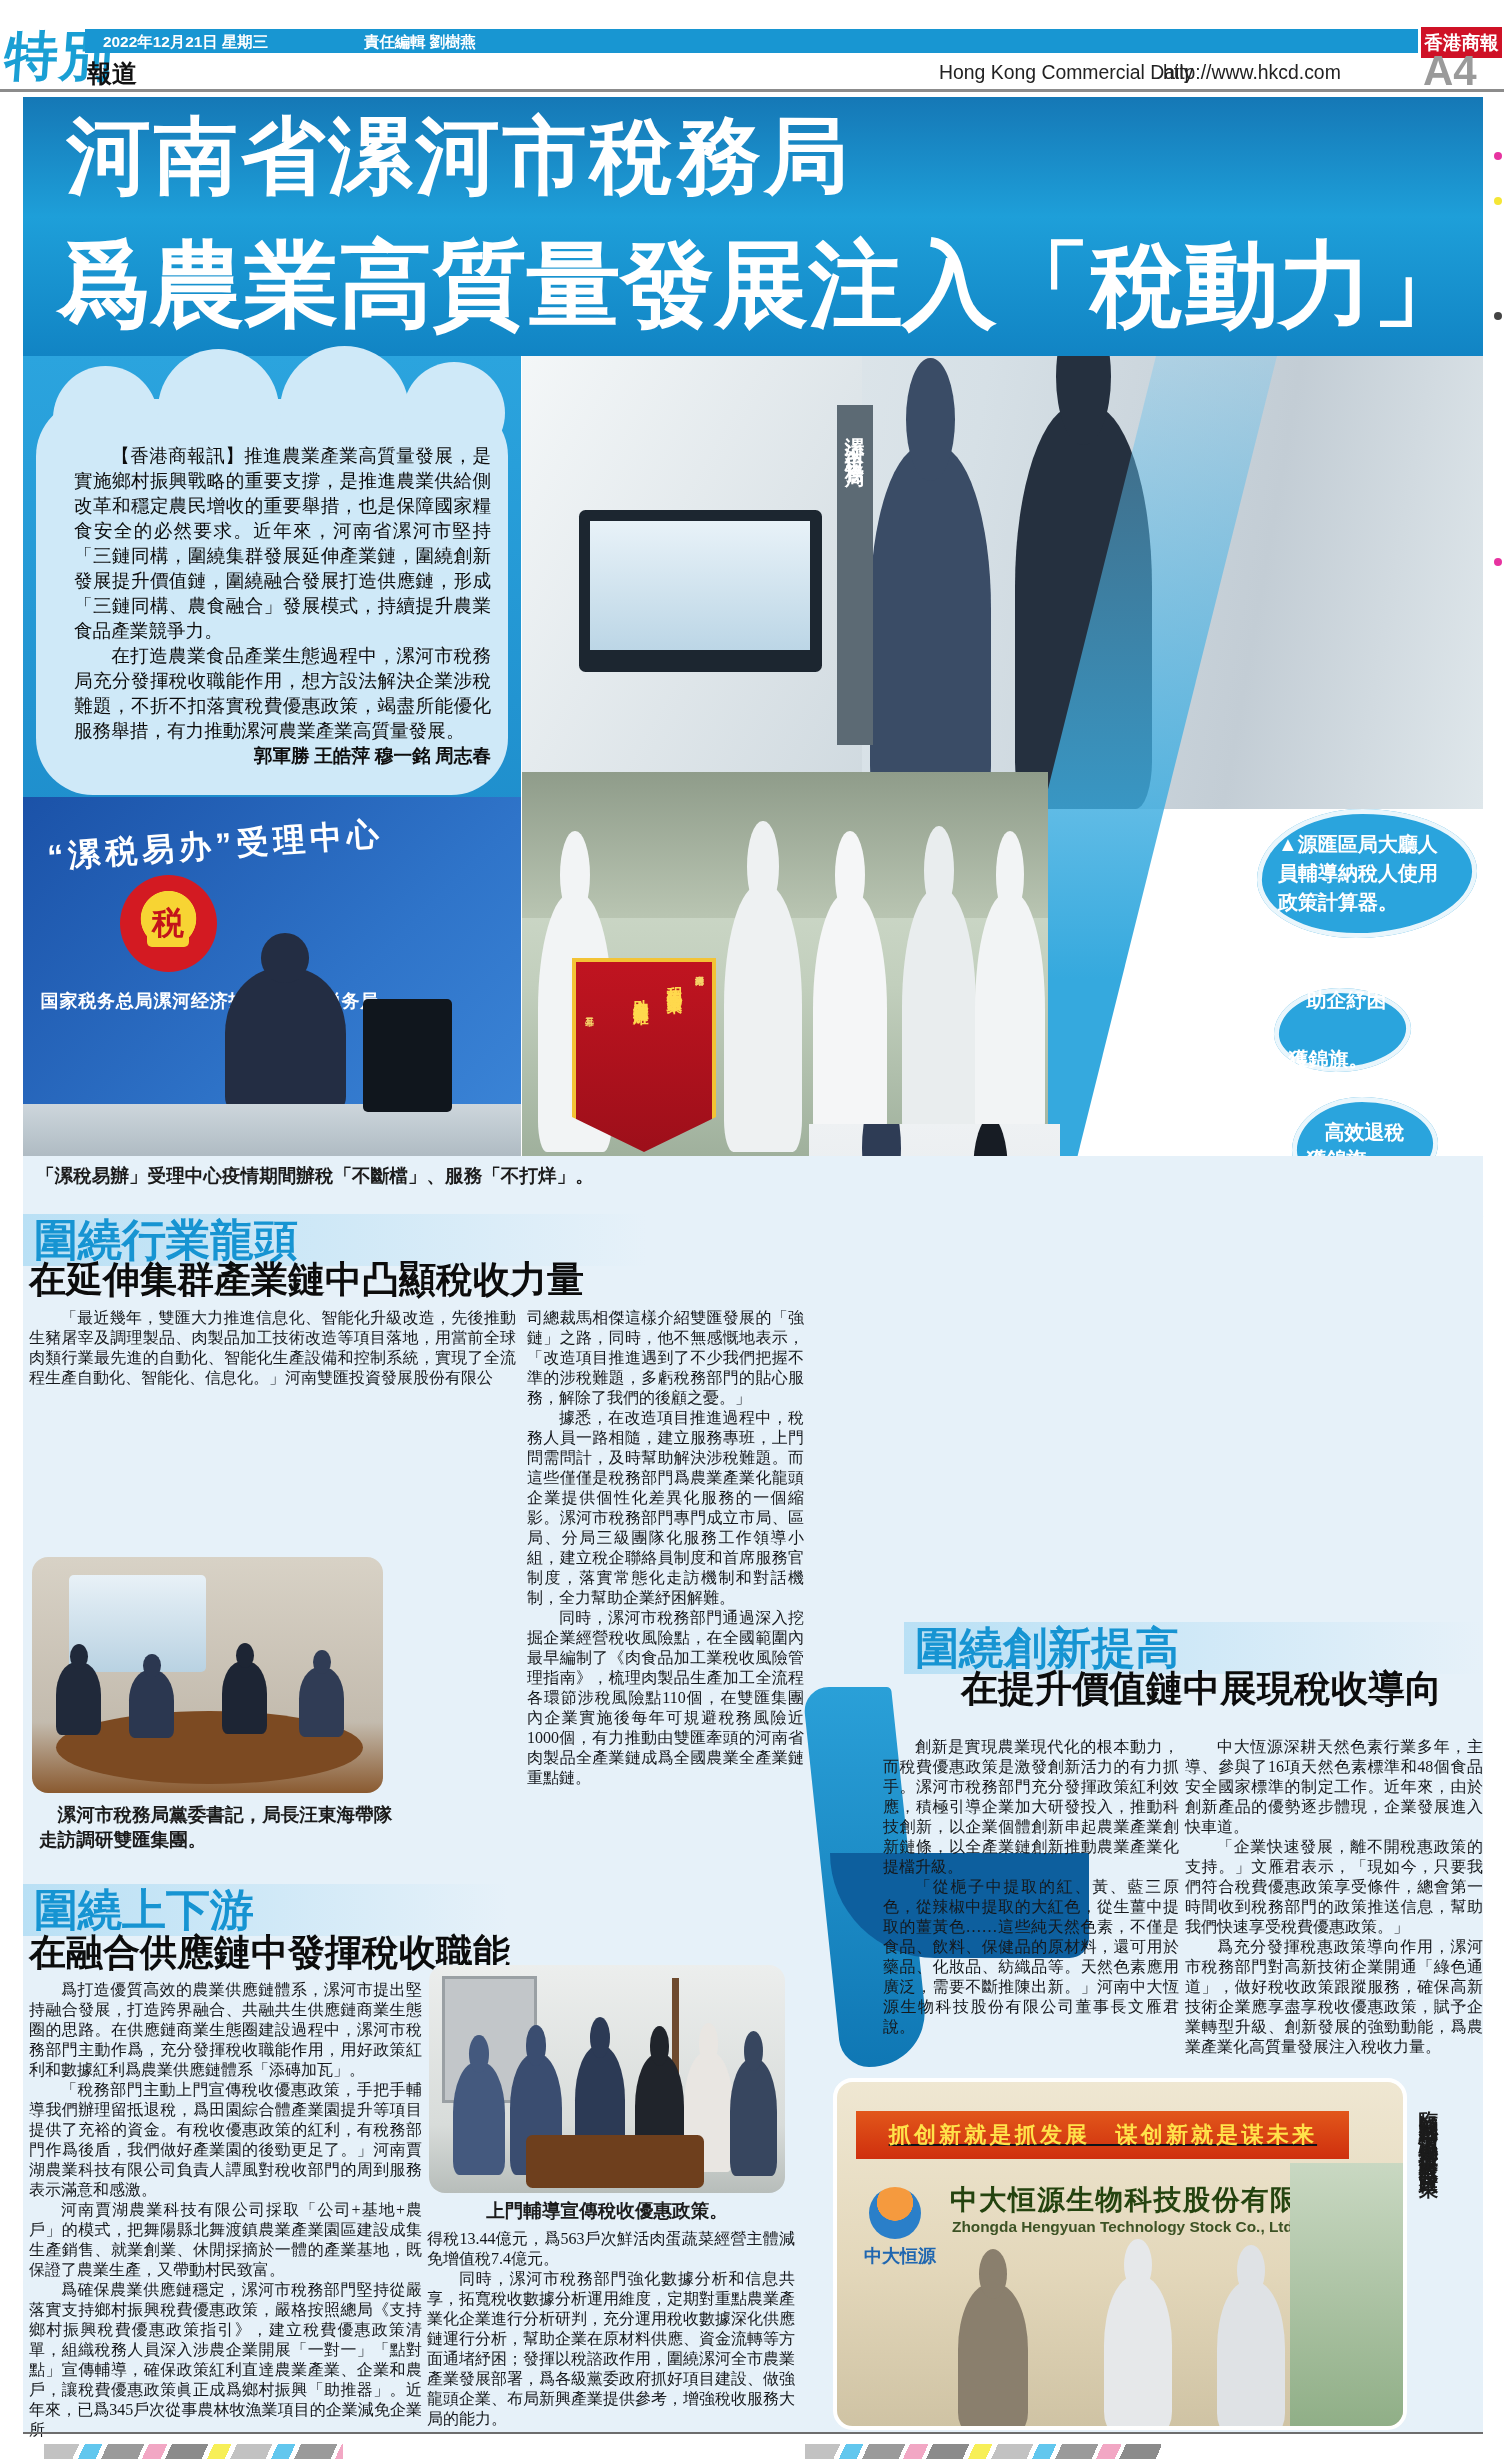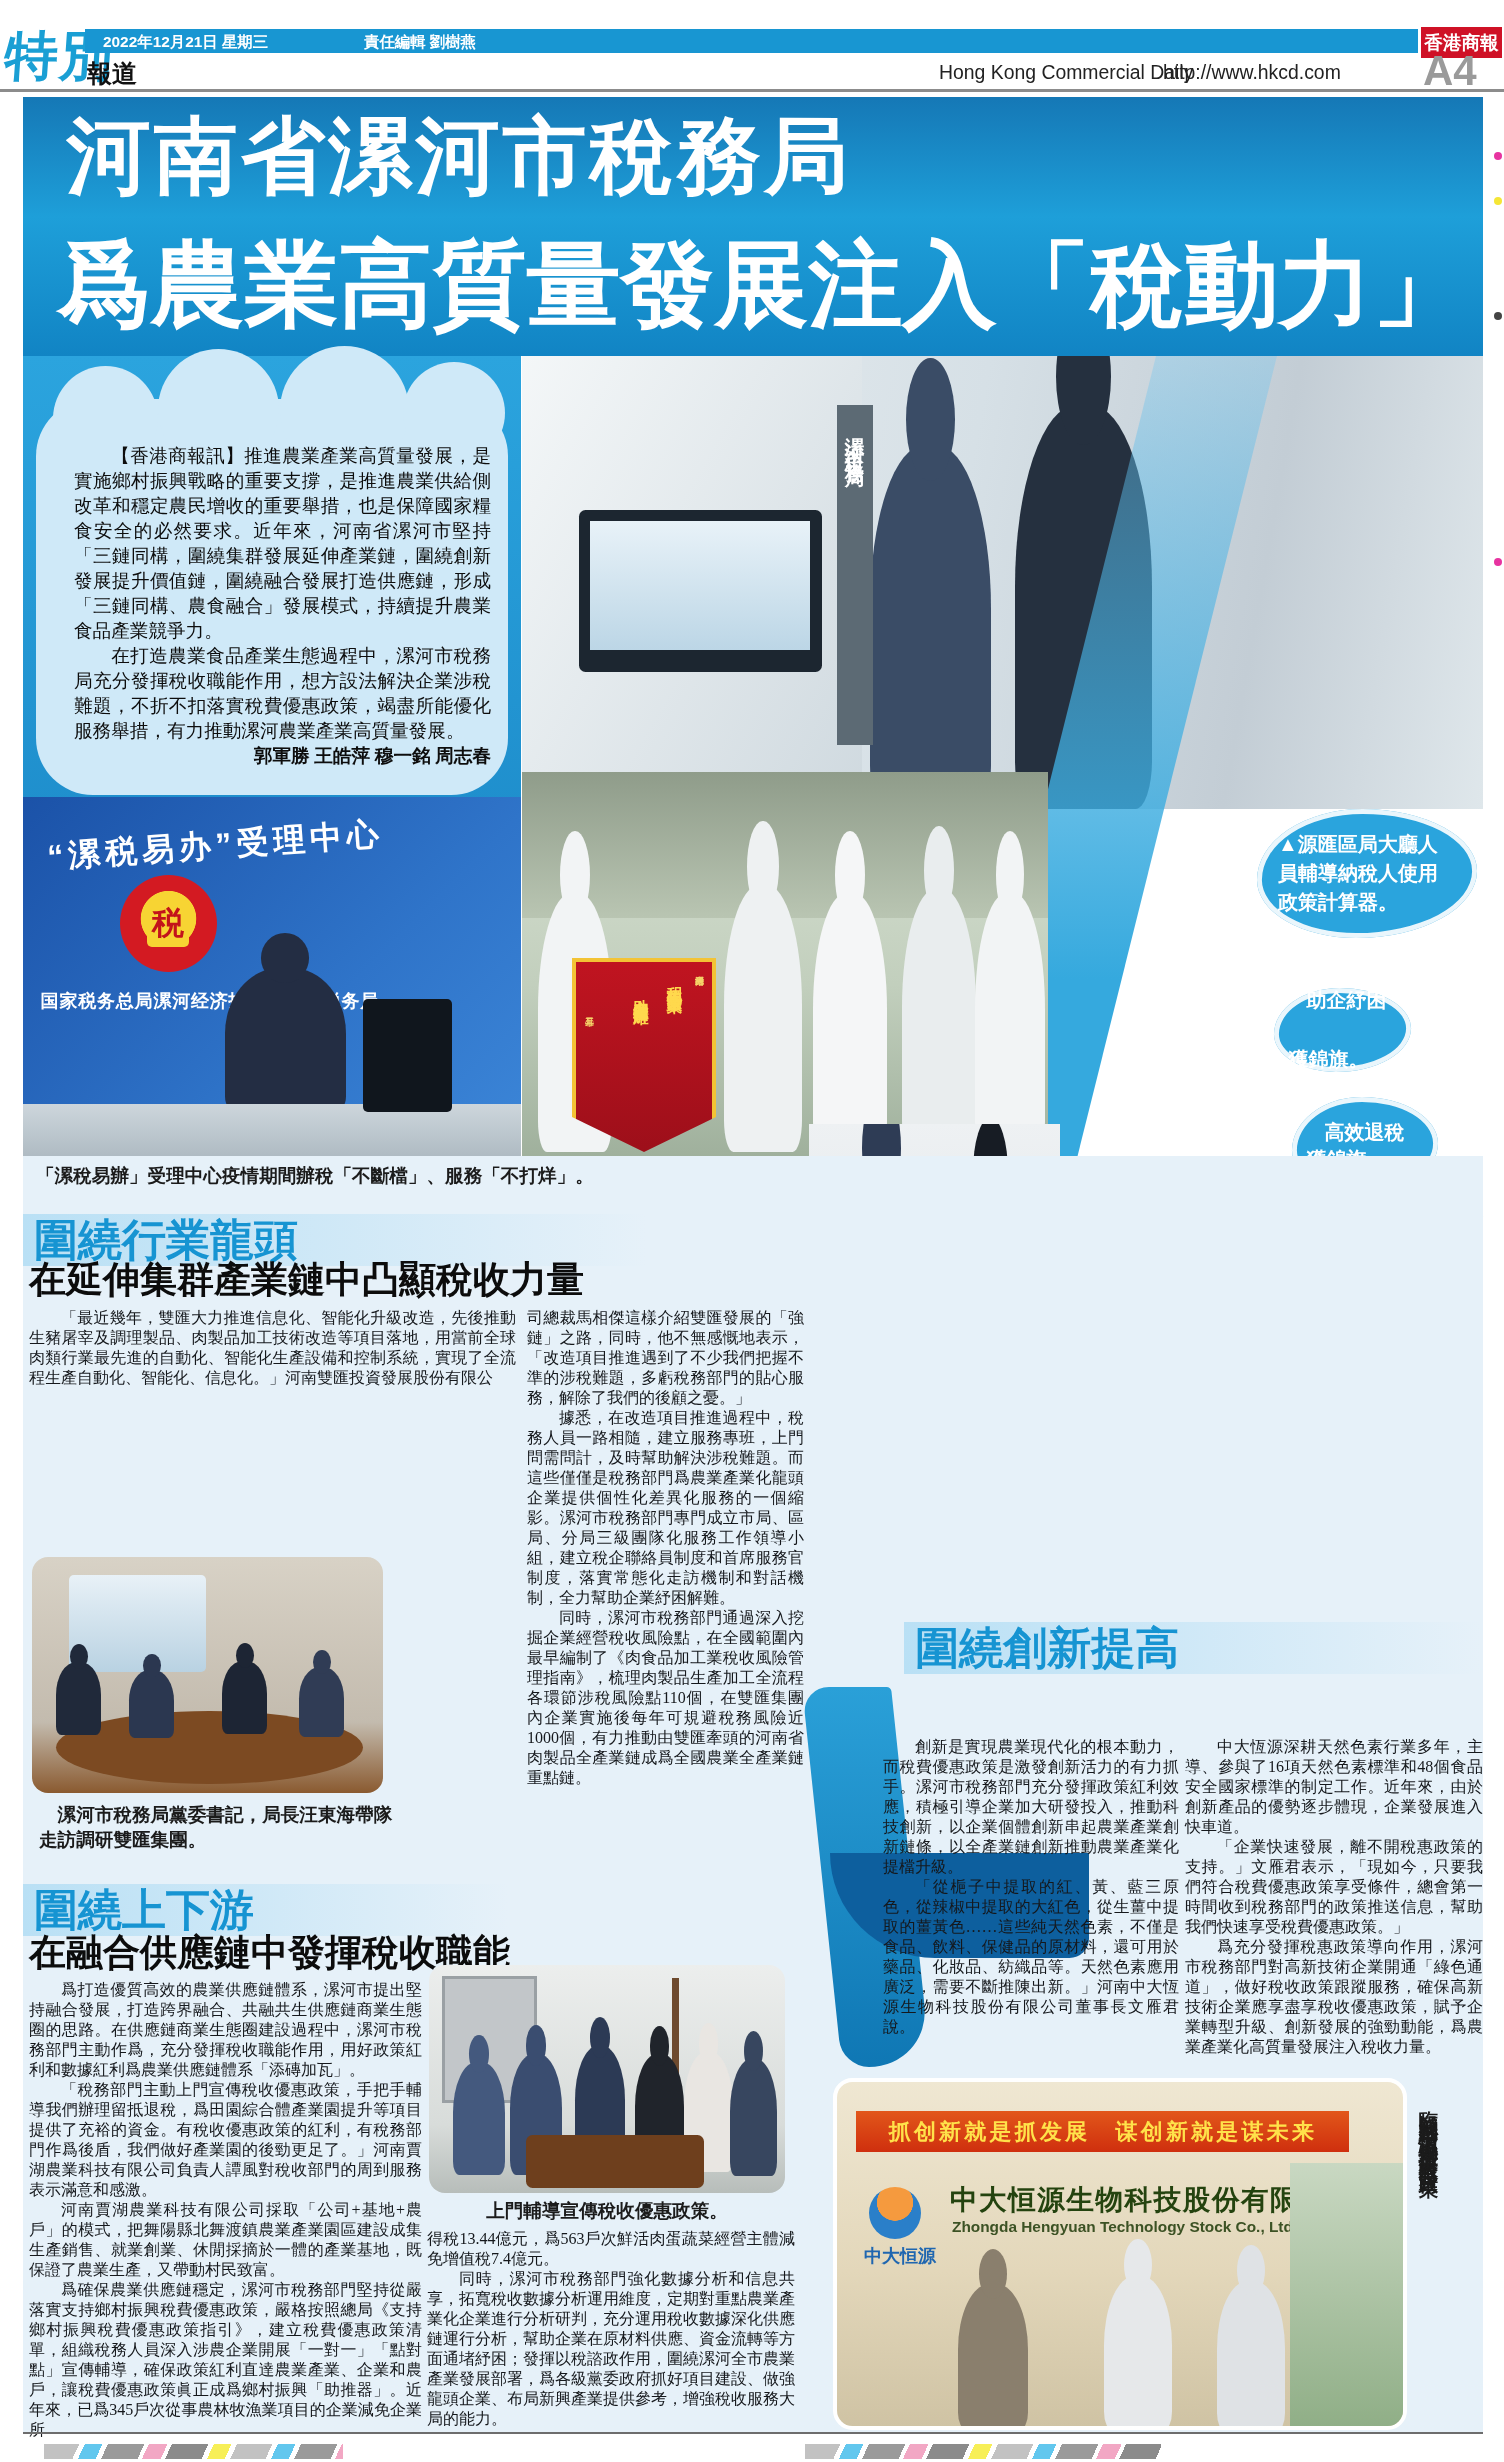--- a/index.html
+++ b/index.html
@@ -207,20 +207,21 @@
     <div class="fig" style="left:267px;top:110px;width:45px;height:70px;background:#303c55;"></div>
   </div>
   <div class="abs caption" style="left:39px;top:1802px;width:356px;text-indent:1em;">漯河市稅務局黨委書記，局長汪東海帶隊走訪調研雙匯集團。</div>
 
   <div class="abs" style="left:822px;top:1687px;width:89px;height:380px;transform:skewX(6deg);
               background:linear-gradient(180deg,#2aa0d8,#0f77b4);border-radius:49px 8px 113px 49px;"></div>
   <div class="abs" style="left:830px;top:1853px;width:259px;height:105px;background:#0d5f9e;border-radius:0 0 24px 129px;"></div>
   <div class="abs band" style="left:904px;top:1606px;width:577px;height:52px;">
     <div class="sec-title" style="">圍繞創新提高</div>
   </div>
+  <div class="abs sec-sub" style="left:961px;top:1664px;">在提升價值鏈中展現稅收導向</div>
   <div class="abs btxt" style="left:883px;top:1737px;width:296px;">
     <p>創新是實現農業現代化的根本動力，而稅費優惠政策是激發創新活力的有力抓手。漯河市稅務部門充分發揮政策紅利效應，積極引導企業加大研發投入，推動科技創新，以企業個體創新串起農業產業創新鏈條，以全產業鏈創新推動農業產業化提檔升級。</p>
     <p>「從梔子中提取的紅、黃、藍三原色，從辣椒中提取的大紅色，從生薑中提取的薑黃色……這些純天然色素，不僅是食品、飲料、保健品的原材料，還可用於藥品、化妝品、紡織品等。天然色素應用廣泛，需要不斷推陳出新。」河南中大恆源生物科技股份有限公司董事長文雁君說。</p>
   </div>
   <div class="abs btxt" style="left:1185px;top:1737px;width:298px;">
     <p>中大恆源深耕天然色素行業多年，主導、參與了16項天然色素標準和48個食品安全國家標準的制定工作。近年來，由於創新產品的優勢逐步體現，企業發展進入快車道。</p>
     <p>「企業快速發展，離不開稅惠政策的支持。」文雁君表示，「現如今，只要我們符合稅費優惠政策享受條件，總會第一時間收到稅務部門的政策推送信息，幫助我們快速享受稅費優惠政策。」</p>
     <p>爲充分發揮稅惠政策導向作用，漯河市稅務部門對高新技術企業開通「綠色通道」，做好稅收政策跟蹤服務，確保高新技術企業應享盡享稅收優惠政策，賦予企業轉型升級、創新發展的強勁動能，爲農業產業化高質量發展注入稅收力量。</p>
   </div>
 
@@ -248,22 +249,22 @@
     <div class="abs" style="left:97px;top:170px;width:178px;height:53px;background:#6e3f1d;border-radius:6.5px;"></div>
   </div>
   <div class="abs caption" style="left:429px;top:2198px;width:356px;text-align:center;">上門輔導宣傳稅收優惠政策。</div>
   <div class="abs btxt" style="left:427px;top:2229px;width:368px;">
     <p class="cont">得稅13.44億元，爲563戶次鮮活肉蛋蔬菜經營主體減免增值稅7.4億元。</p>
     <p>同時，漯河市稅務部門強化數據分析和信息共享，拓寬稅收數據分析運用維度，定期對重點農業產業化企業進行分析研判，充分運用稅收數據深化供應鏈運行分析，幫助企業在原材料供應、資金流轉等方面通堵紓困；發揮以稅諮政作用，圍繞漯河全市農業產業發展部署，爲各級黨委政府抓好項目建設、做強龍頭企業、布局新興產業提供參考，增強稅收服務大局的能力。</p>
   </div>
 
   <div class="abs photo" style="left:833px;top:2078px;width:574px;height:352px;border-radius:19.4px;border:4.9px solid #fff;box-sizing:border-box;
               background:linear-gradient(180deg,#efe7d2,#e3d7ba 55%,#cfc3a4);">
-    <div class="abs" style="left:19.4px;top:29px;width:493px;height:41px;background:linear-gradient(180deg,#e2571a,#cf2f0e);
-                display:flex;align-items:center;justify-content:center;">
+    <div class="abs" style="left:19.4px;top:29px;width:493px;height:48px;background:linear-gradient(180deg,#e2571a,#cf2f0e);
+                display:flex;align-items:center;justify-content:center;text-decoration:underline;">
       <span style="color:#ffe24a;font-weight:900;font-size:22px;letter-spacing:3.2px;">抓创新就是抓发展　谋创新就是谋未来</span>
     </div>
     <div class="abs" style="left:32px;top:105px;width:52px;height:52px;border-radius:50%;
                 background:radial-gradient(circle at 50% 30%,#f59a3e 0 40%,#2a7fc9 41% 100%);"></div>
     <div class="abs" style="left:22.6px;top:162px;width:81px;text-align:center;color:#1f66b0;font-weight:900;
                 font-family:'Liberation Sans',sans-serif;font-size:18px;">中大恒源</div>
     <div class="abs" style="left:113px;top:100px;width:437px;color:#24430f;font-weight:900;font-size:27.5px;
                 font-family:'Liberation Sans',sans-serif;letter-spacing:1.6px;">中大恒源生物科技股份有限公司</div>
     <div class="abs" style="left:115px;top:136px;width:421px;color:#3c5224;font-weight:700;font-size:15.4px;
                 font-family:'Liberation Sans',sans-serif;">Zhongda Hengyuan Technology Stock Co., Ltd</div>

